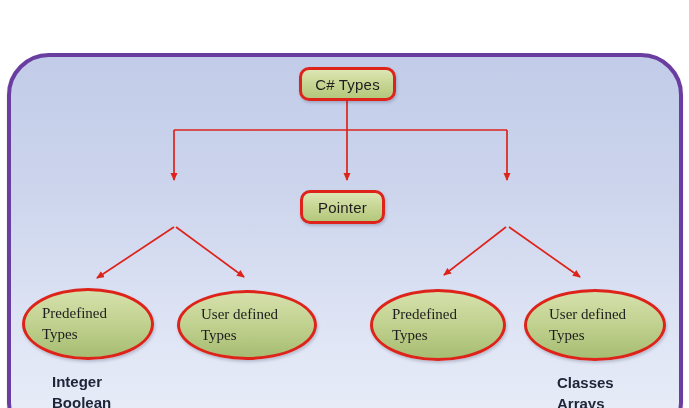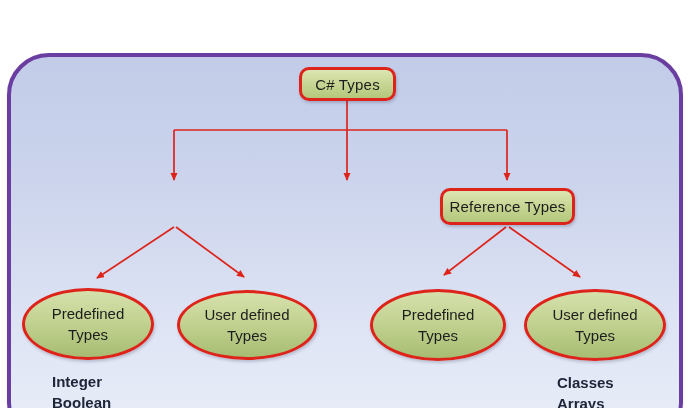--- a/index.html
+++ b/index.html
@@ -21,21 +21,21 @@
     box-shadow:1px 2px 3px rgba(60,60,90,0.25);
     font-size:15px;color:#1d1d1d;letter-spacing:0.2px;
   }
   .ellipse{
     position:absolute;display:flex;align-items:center;justify-content:center;
     border:3px solid #dd231a;border-radius:50%;
     background:linear-gradient(180deg,#d5e0ab 0%,#c3d392 45%,#a7bd72 100%);
     box-shadow:1px 2px 3px rgba(60,60,90,0.25);
     font-size:15px;color:#1d1d1d;
   }
-  .ellipse .inner{width:92px;text-align:center;line-height:21px;}
+  .ellipse .inner{width:92px;text-align:left;line-height:21px;font-family:Liberation Serif, serif;}
   .examples{
     position:absolute;font-size:15px;font-weight:bold;color:#20263a;line-height:21px;
     white-space:pre-line;
   }
   svg.wires{position:absolute;left:0;top:0;pointer-events:none;}
 </style>
 </head>
 <body>
 
 <div class="stage">
@@ -56,22 +56,22 @@
       <line x1="176" y1="183" x2="244" y2="233" marker-end="url(#arr)"></line>
       <line x1="506" y1="183" x2="444" y2="231" marker-end="url(#arr)"></line>
       <line x1="509" y1="183" x2="580" y2="233" marker-end="url(#arr)"></line>
     </g>
   </svg>
 
   <div class="node" style="left:299px;top:23px;width:91px;height:28px;">
     <span>C# Types</span>
   </div>
 
-  <div class="node" style="left:440px;top:144px;width:129px;height:31px;">
-    <span>Reference Types</span>
+  <div class="node" style="left:300px;top:146px;width:79px;height:28px;">
+    <span>Pointer</span>
   </div>
 
   <div class="ellipse" style="left:22px;top:244px;width:126px;height:66px;">
     <span class="inner">Predefined Types</span>
   </div>
   <div class="ellipse" style="left:177px;top:246px;width:134px;height:64px;">
     <span class="inner">User defined Types</span>
   </div>
   <div class="ellipse" style="left:370px;top:245px;width:130px;height:66px;">
     <span class="inner">Predefined Types</span>

